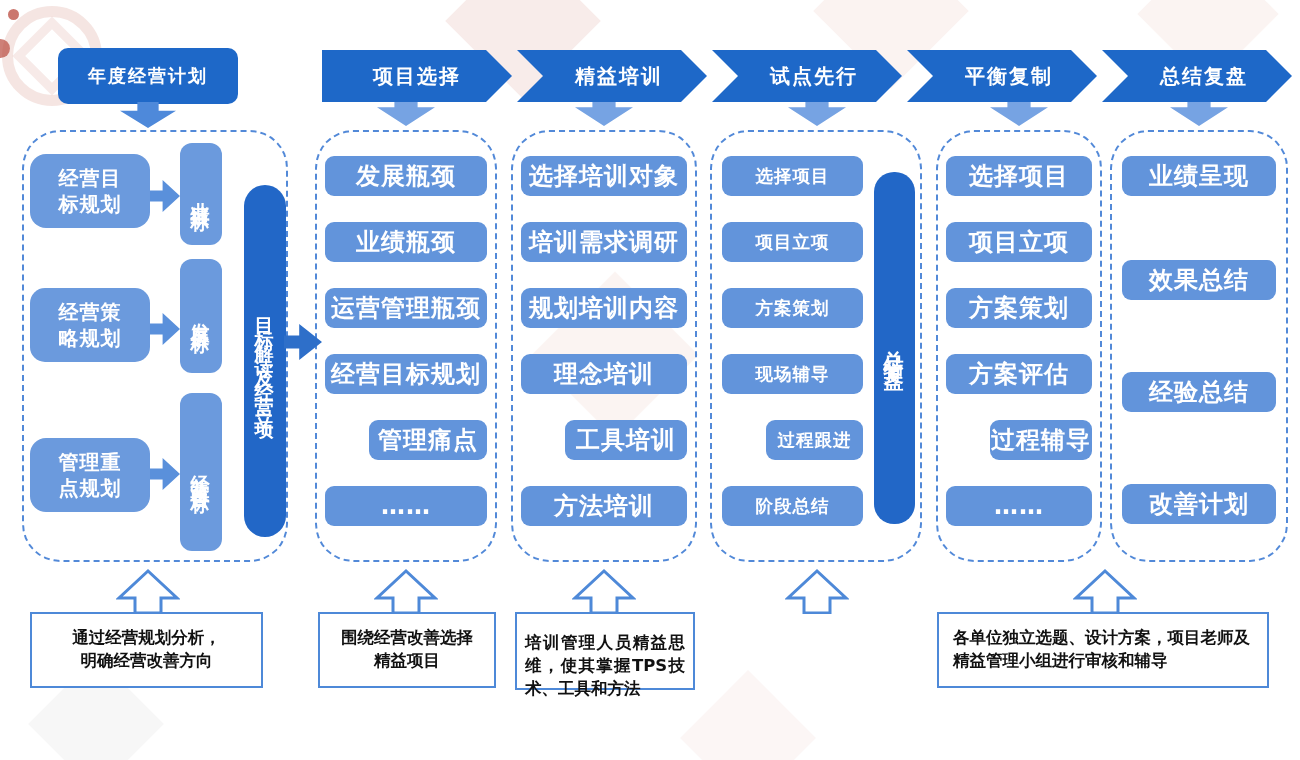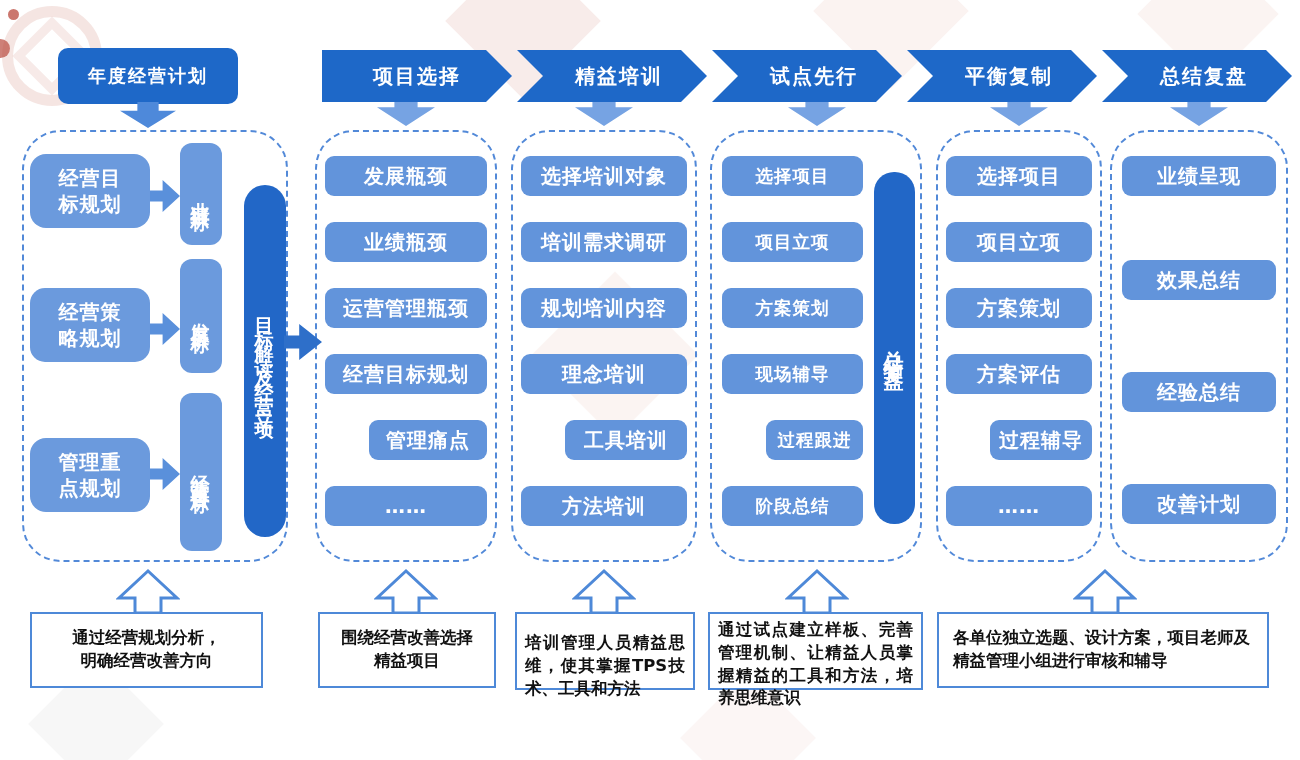--- a/index.html
+++ b/index.html
@@ -51,21 +51,21 @@
   .ct{position:absolute;top:130px;height:432px;border:2px dashed #5289D8;border-radius:38px;z-index:1;}
   .ct1{left:22px;width:266px;}
   .ct2{left:315px;width:182px;}
   .ct3{left:511px;width:186px;}
   .ct4{left:710px;width:212px;}
   .ct5{left:936px;width:166px;}
   .ct6{left:1110px;width:178px;}
 
   
   .item{position:absolute;left:8px;right:8px;height:40px;background:var(--blue-mid);border-radius:9px;
-    color:#fff;font-size:20px;font-weight:bold;letter-spacing:1px;
+    color:#fff;font-size:24px;font-weight:bold;letter-spacing:1px;
     display:flex;align-items:center;justify-content:center;white-space:nowrap;}
   .r1{top:24px;} .r2{top:90px;} .r3{top:156px;} .r4{top:222px;} .r5{top:288px;margin-left:44px;} .r6{top:354px;}
   .t1{top:24px;} .t2{top:128px;} .t3{top:240px;} .t4{top:352px;}
   .ct4 .item{left:10px;right:57px;font-size:17.5px;}
   .ct6 .item{left:10px;right:10px;}
 
   
   .plan-box{position:absolute;left:6px;width:120px;height:74px;background:#6B9ADD;border-radius:16px;
     color:#fff;font-weight:bold;font-size:20px;line-height:1.3;letter-spacing:1px;
     display:flex;align-items:center;justify-content:center;text-align:center;}
@@ -217,20 +217,17 @@
 
   <div class="note nb1">
       <span class="inner">通过经营规划分析，明确经营改善方向</span>
     </div>
   <div class="note nb2">
       <span class="inner">围绕经营改善选择精益项目</span>
     </div>
   <div class="note nb3">
       <span class="inner">培训管理人员精益思维，使其掌握TPS技术、工具和方法</span>
     </div>
-  <div class="note nb4">
-      <span class="inner">通过试点建立样板、完善管理机制、让精益人员掌握精益的工具和方法，培养思维意识</span>
-    </div>
   <div class="note nb5">
       <span class="inner">各单位独立选题、设计方案，项目老师及精益管理小组进行审核和辅导</span>
     </div>
 
 </div>
 
 </body></html>

